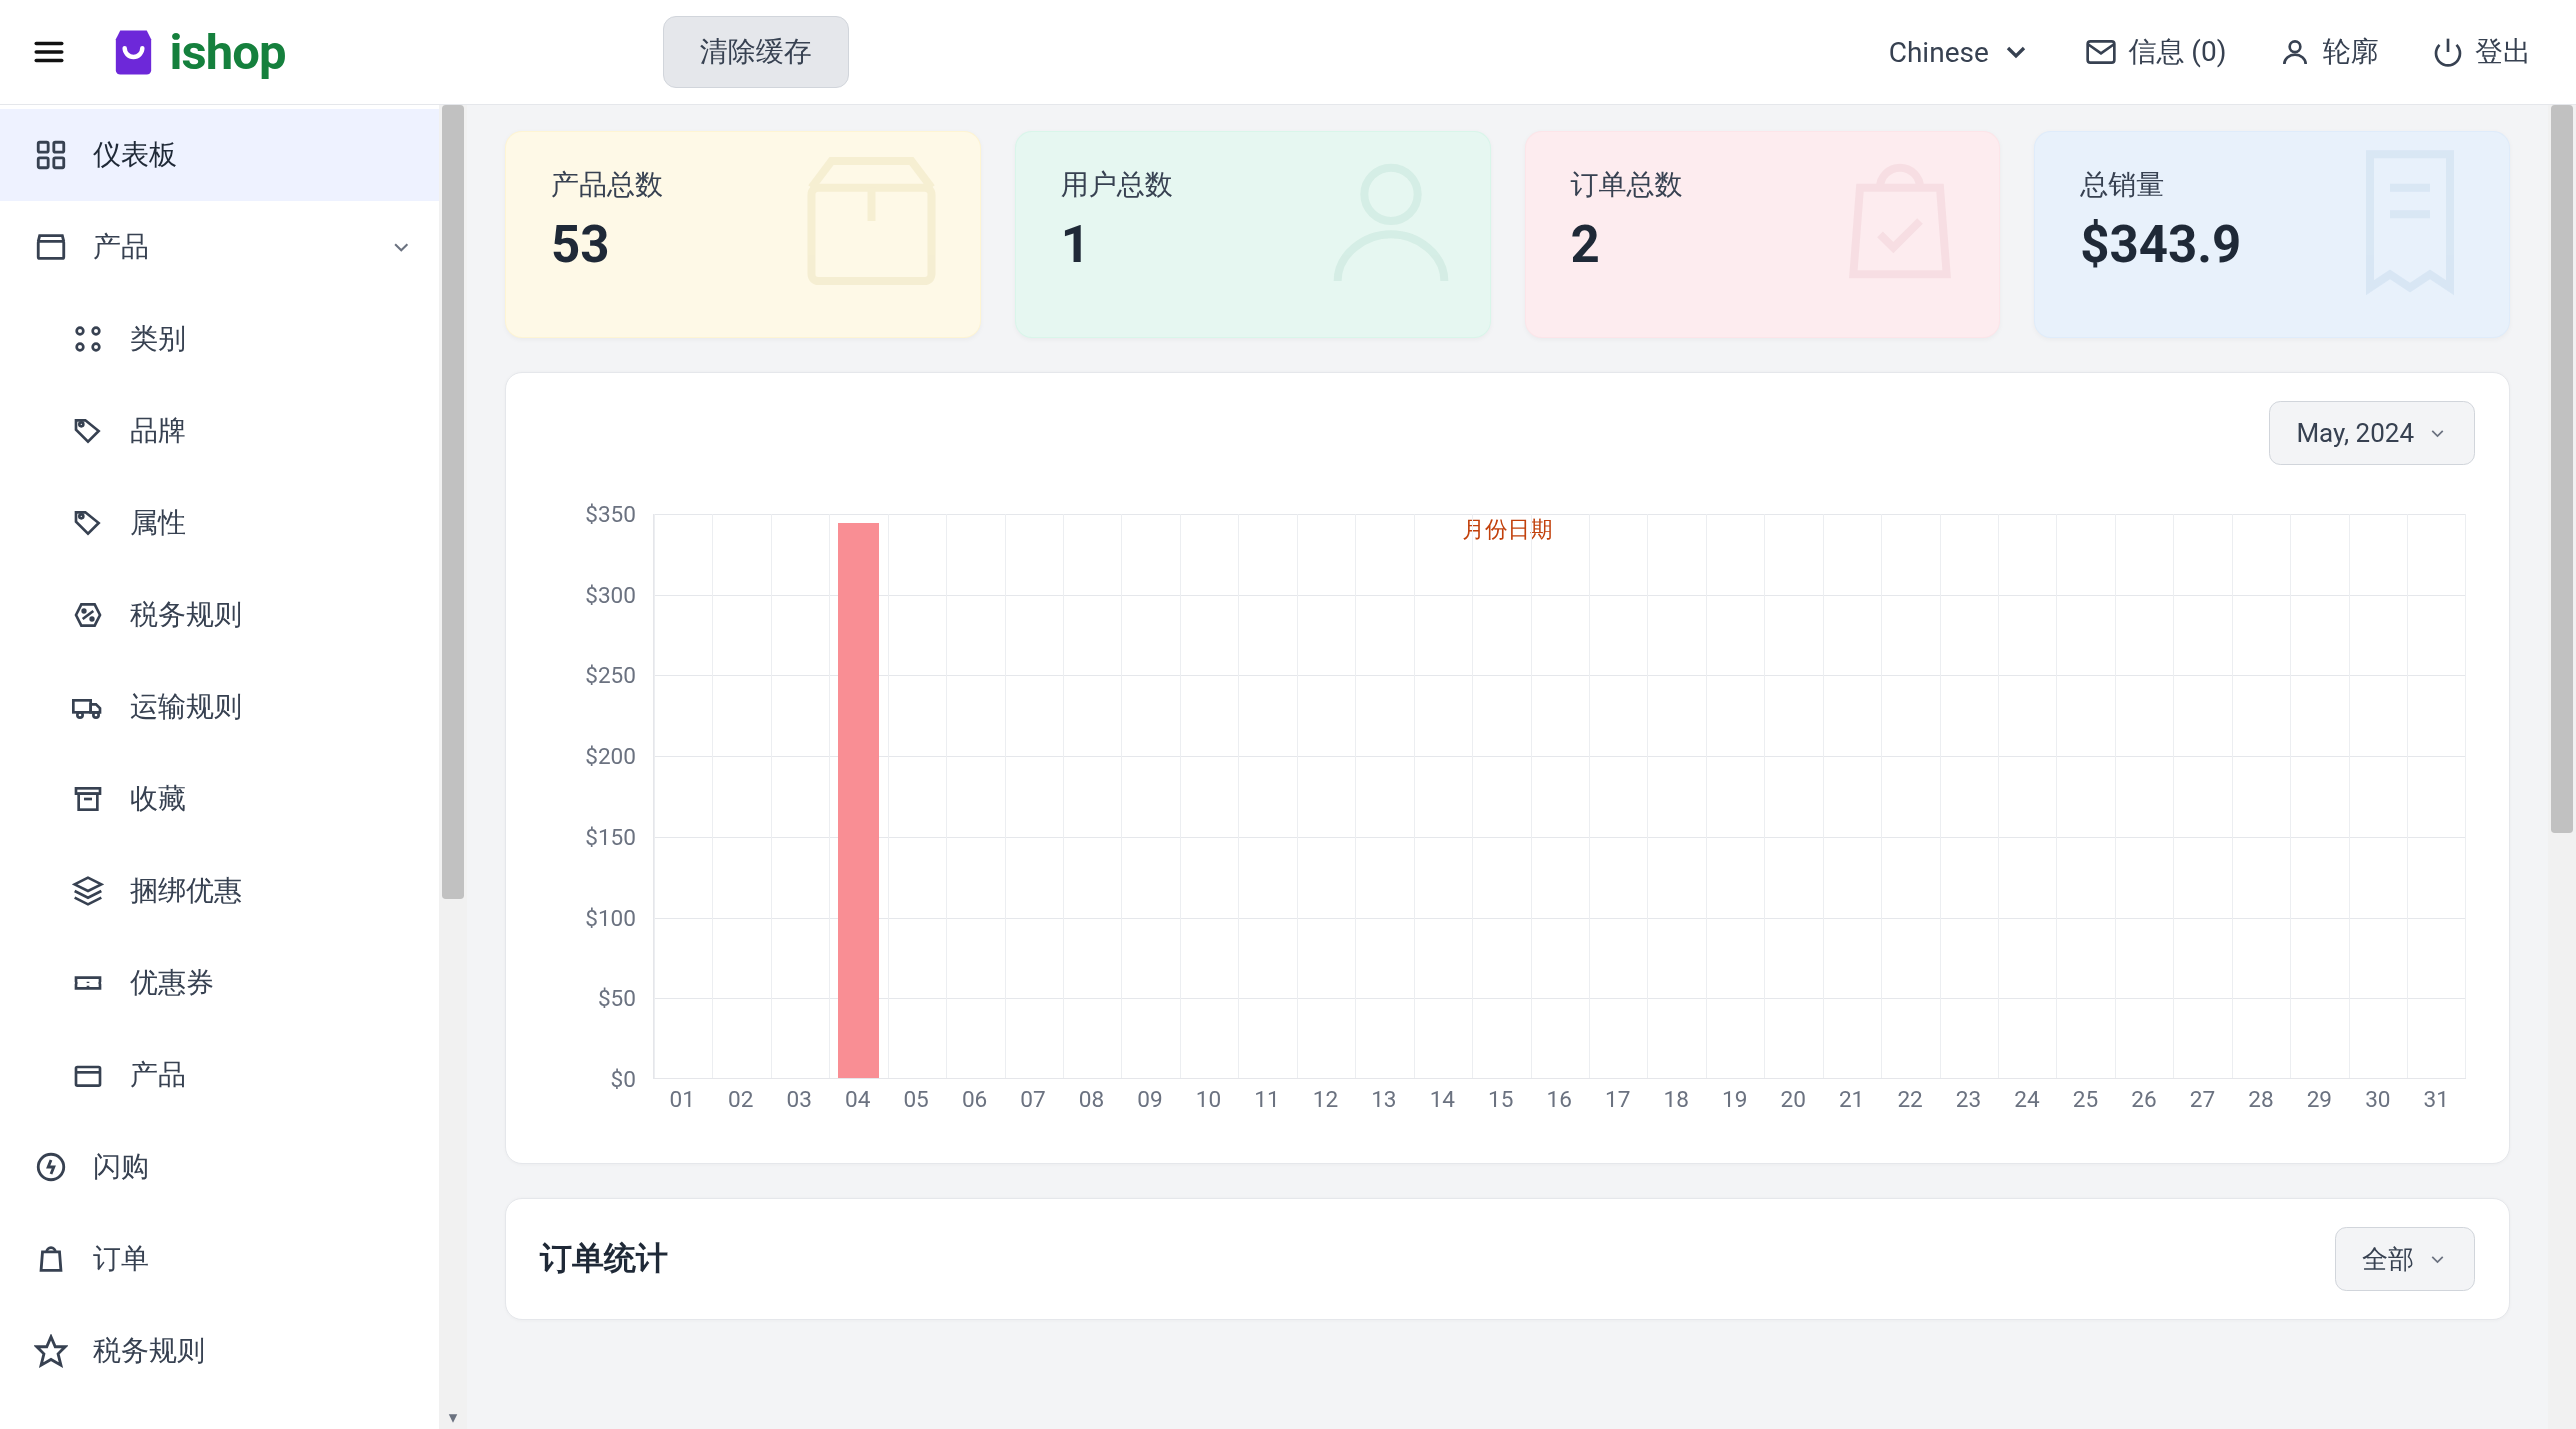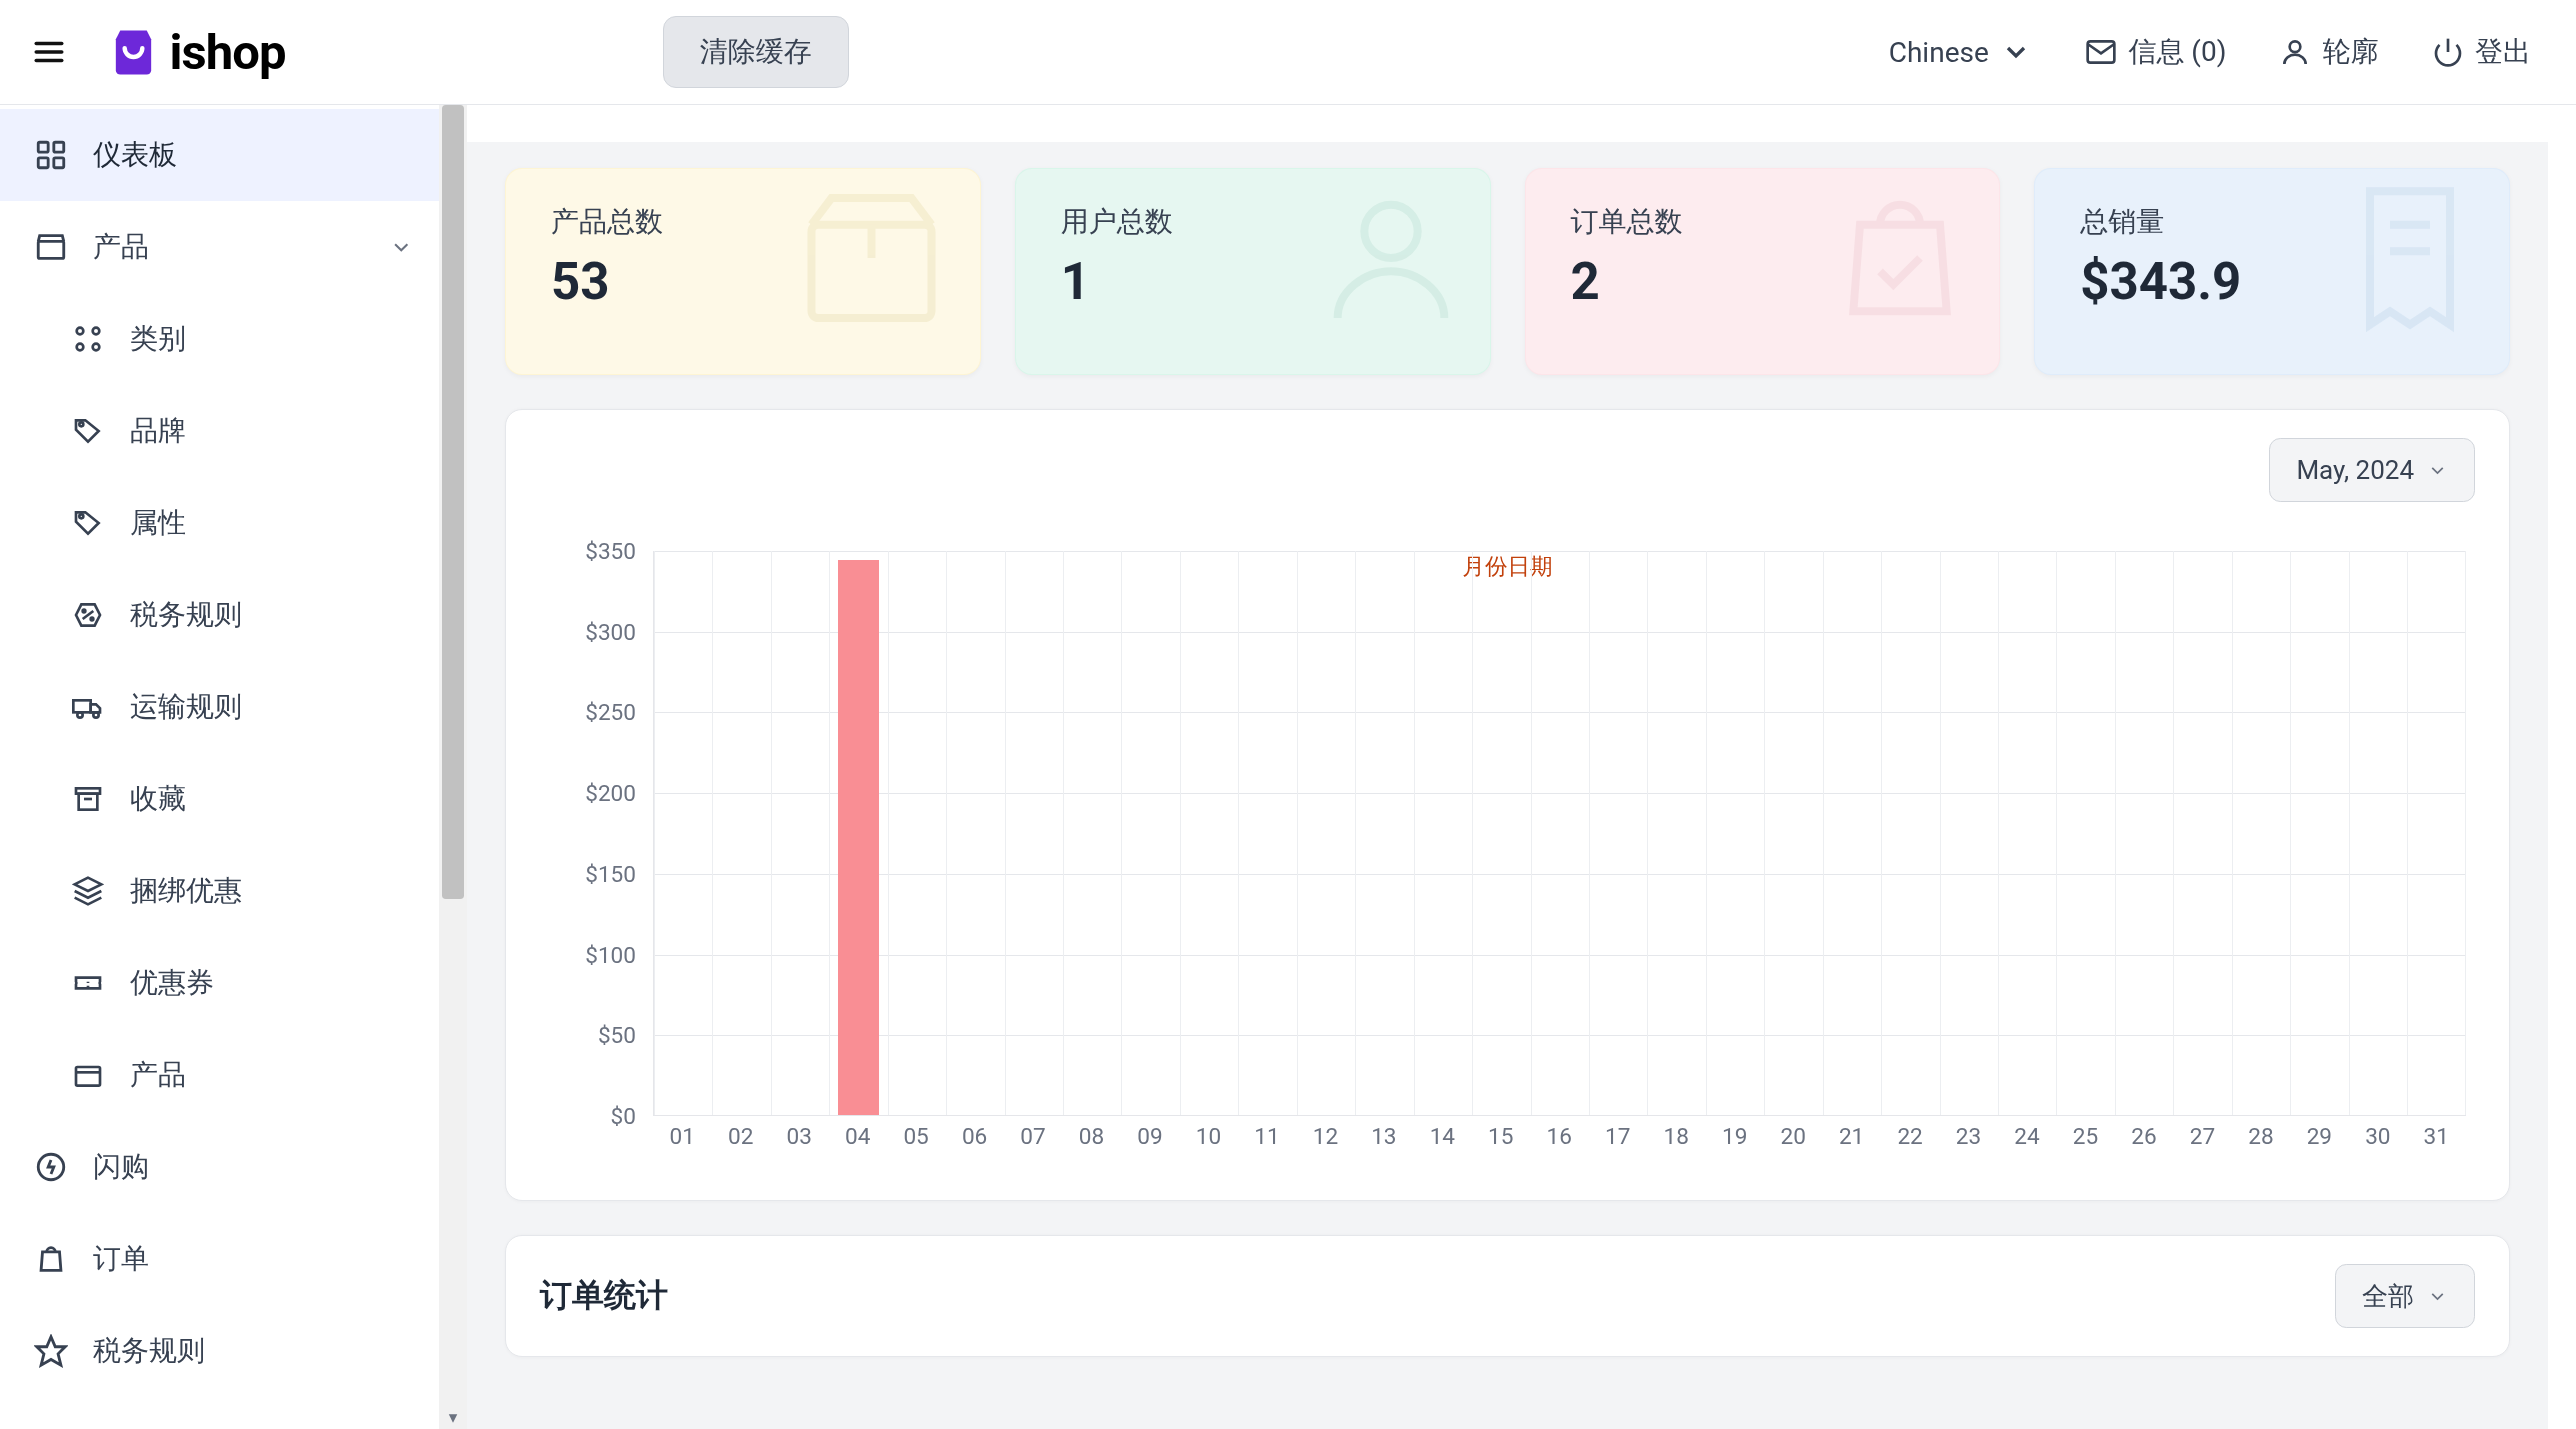--- a/index.html
+++ b/index.html
@@ -25,21 +25,21 @@
   .hamburger {
     width: 41px; height: 41px;
     display:flex; align-items:center; justify-content:center;
     cursor:pointer;
     margin-right: 38px;
   }
   .logo {
     display:flex; align-items:center;
     font-size: 49px;
     font-weight: 700;
-    color: #000000;
+    color: #15803d;
     letter-spacing: -0.9px;
   }
   .logo svg { margin-right: 9.4px; }
   .clear-cache {
     margin-left: 377px;
     height: 72px;
     padding: 0 36px;
     background: #e5e7eb;
     color: #374151;
     border: 0.9px solid #d1d5db;
@@ -133,21 +133,20 @@
     cursor:pointer;
     gap: 26px;
   }
   .nav-sub svg.icon { width:32px; height:32px; stroke:#374151; }
 
   
   .main-wrap {
     flex:1;
     position:relative;
     display:flex;
-    align-items:flex-end;
   }
   .main {
     flex:1;
     background:#f3f4f6;
     padding: 26px 38px 38px 38px;
     overflow:hidden;
   }
   .main-scrollbar {
     width: 28px;
     background:#f1f1f1;

